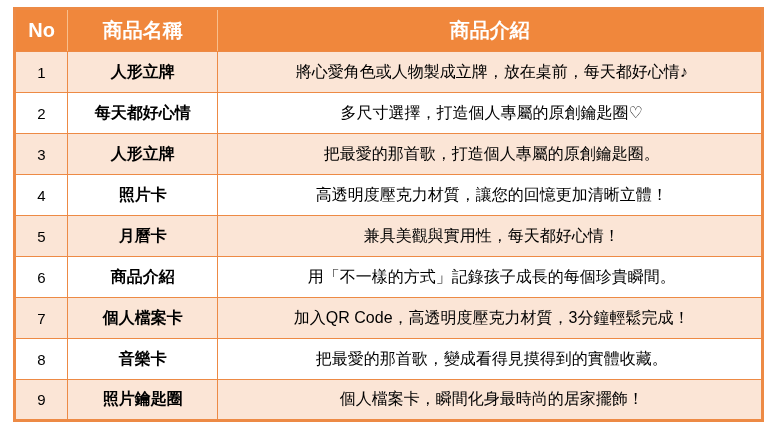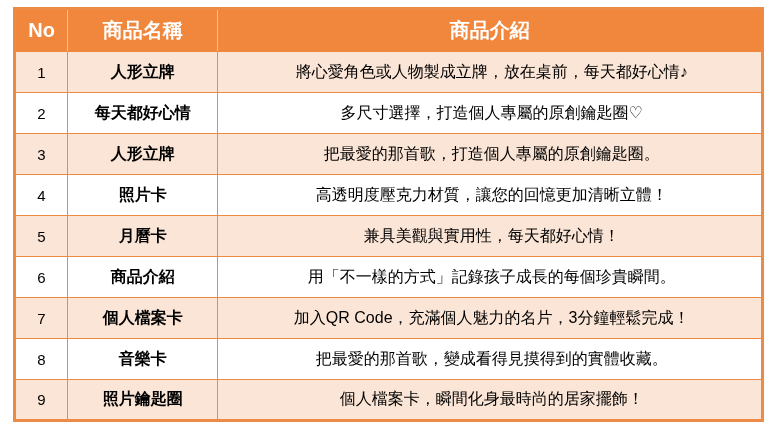--- a/index.html
+++ b/index.html
@@ -118,21 +118,21 @@
     <td class="cell-desc">兼具美觀與實用性，每天都好心情！</td>
   </tr>
         <tr>
     <td class="cell-no">6</td>
     <td class="cell-name">商品介紹</td>
     <td class="cell-desc">用「不一樣的方式」記錄孩子成長的每個珍貴瞬間。</td>
   </tr>
         <tr>
     <td class="cell-no">7</td>
     <td class="cell-name">個人檔案卡</td>
-    <td class="cell-desc">加入QR Code，充滿個人魅力的名片，3分鐘輕鬆完成！</td>
+    <td class="cell-desc">加入QR Code，高透明度壓克力材質，3分鐘輕鬆完成！</td>
   </tr>
         <tr>
     <td class="cell-no">8</td>
     <td class="cell-name">音樂卡</td>
     <td class="cell-desc">把最愛的那首歌，變成看得見摸得到的實體收藏。</td>
   </tr>
         <tr>
     <td class="cell-no">9</td>
     <td class="cell-name">照片鑰匙圈</td>
     <td class="cell-desc">個人檔案卡，瞬間化身最時尚的居家擺飾！</td>

